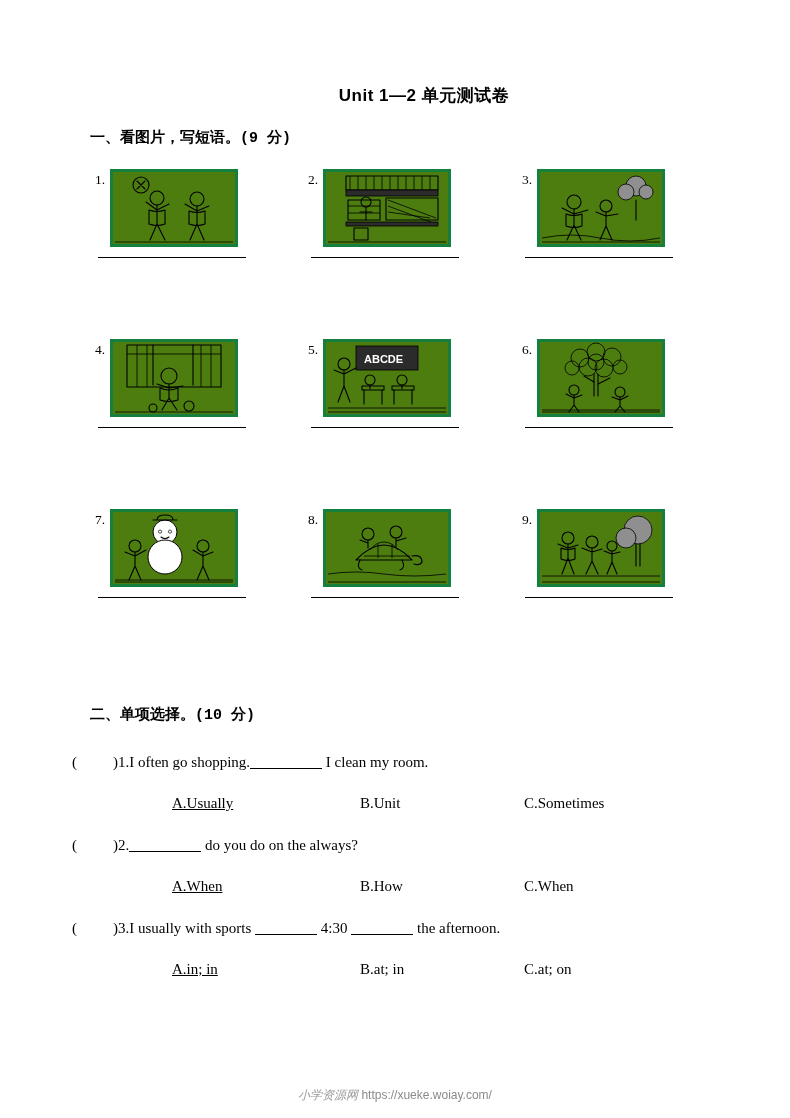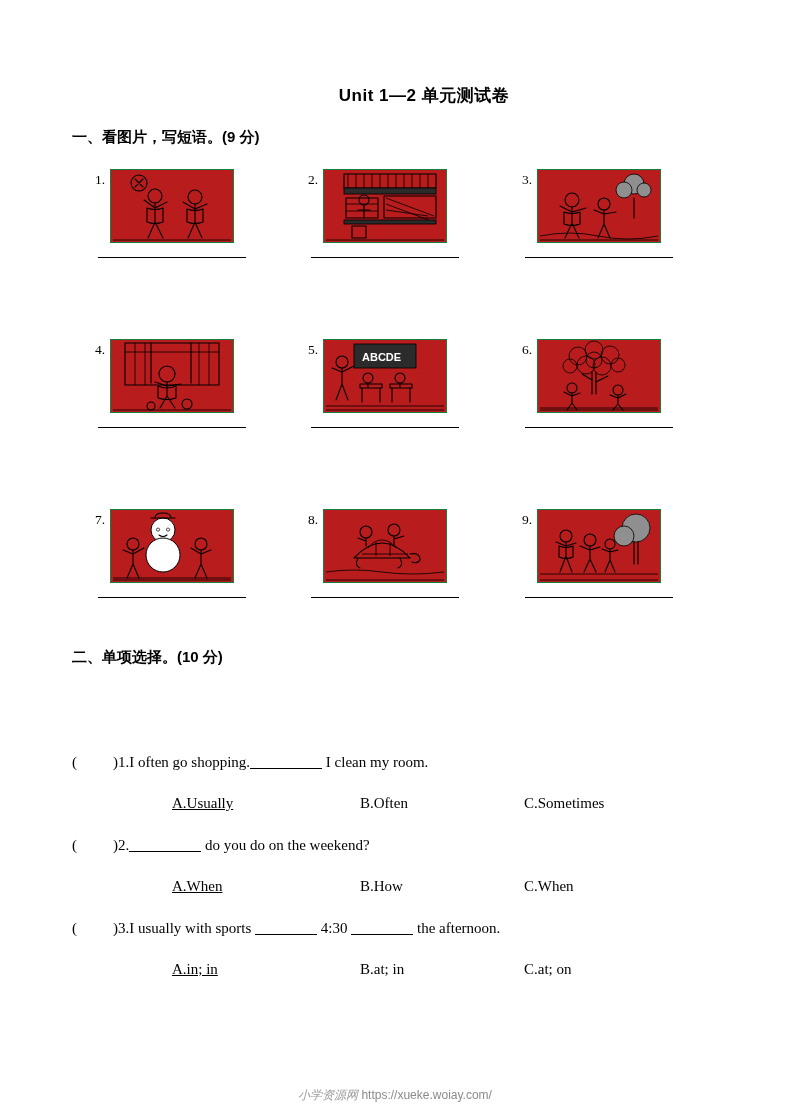--- a/index.html
+++ b/index.html
@@ -32,26 +32,27 @@
     font-family: "Liberation Sans", sans-serif;
     font-weight: bold;
     font-size: 17px;
     letter-spacing: 0.5px;
     padding-left: 29px;
   }
 
   
   .sec-head {
     position: absolute;
-    font-family: Liberation Sans, sans-serif;
+    font-family: Liberation Mono, monospace;
     font-weight: bold;
     font-size: 15px;
+    margin-left: 18px;
   }
   #sec1-head { left: 72px; top: 128px; }
-  #sec2-head { left: 72px; top: 648px; }
+  #sec2-head { left: 72px; top: 705px; }
 
   
   .pic-grid {
     position: absolute;
     left: 72px;
     top: 160px;
     width: 650px;
   }
   .pic-row {
     position: relative;
@@ -72,23 +73,23 @@
     top: 12px;
     font-size: 13.5px;
     font-family: "Liberation Serif", serif;
   }
   .pic-box {
     position: absolute;
     left: 38px;
     top: 9px;
     width: 122px;
     height: 72px;
-    border: 1px solid #15803d;
+    border: 3px solid #15803d;
     overflow: hidden;
-    background: #b91c1c;
+    background: #4d7c0f;
   }
   .pic-box svg { display: block; }
   .ans-line {
     position: absolute;
     left: 26px;
     top: 97px;
     width: 148px;
     border-bottom: 1.6px solid #000;
     height: 0;
   }
@@ -363,28 +364,28 @@
   <div class="sec-head" id="sec2-head">二、单项选择。(10 分)</div>
 
   <div class="mc">
 
     <div class="mc-item">
       <div class="mc-q">
         <span class="paren"><span class="op">(</span><span>)</span></span><span>1.</span><span>I often go shopping.</span><span class="blank b-long"></span>&nbsp;<span>I clean my room.</span>
       </div>
       <div class="mc-opts">
         <span class="opt o0">A.Usually</span>
-        <span class="opt o1">B.Often</span>
+        <span class="opt o1">B.Unit</span>
         <span class="opt o2">C.Sometimes</span>
       </div>
     </div>
 
     <div class="mc-item">
       <div class="mc-q">
-        <span class="paren"><span class="op">(</span><span>)</span></span><span>2.</span><span class="blank b-long"></span>&nbsp;<span>do you do on the weekend?</span>
+        <span class="paren"><span class="op">(</span><span>)</span></span><span>2.</span><span class="blank b-long"></span>&nbsp;<span>do you do on the always?</span>
       </div>
       <div class="mc-opts">
         <span class="opt o0">A.When</span>
         <span class="opt o1">B.How</span>
         <span class="opt o2">C.When</span>
       </div>
     </div>
 
     <div class="mc-item">
       <div class="mc-q">

